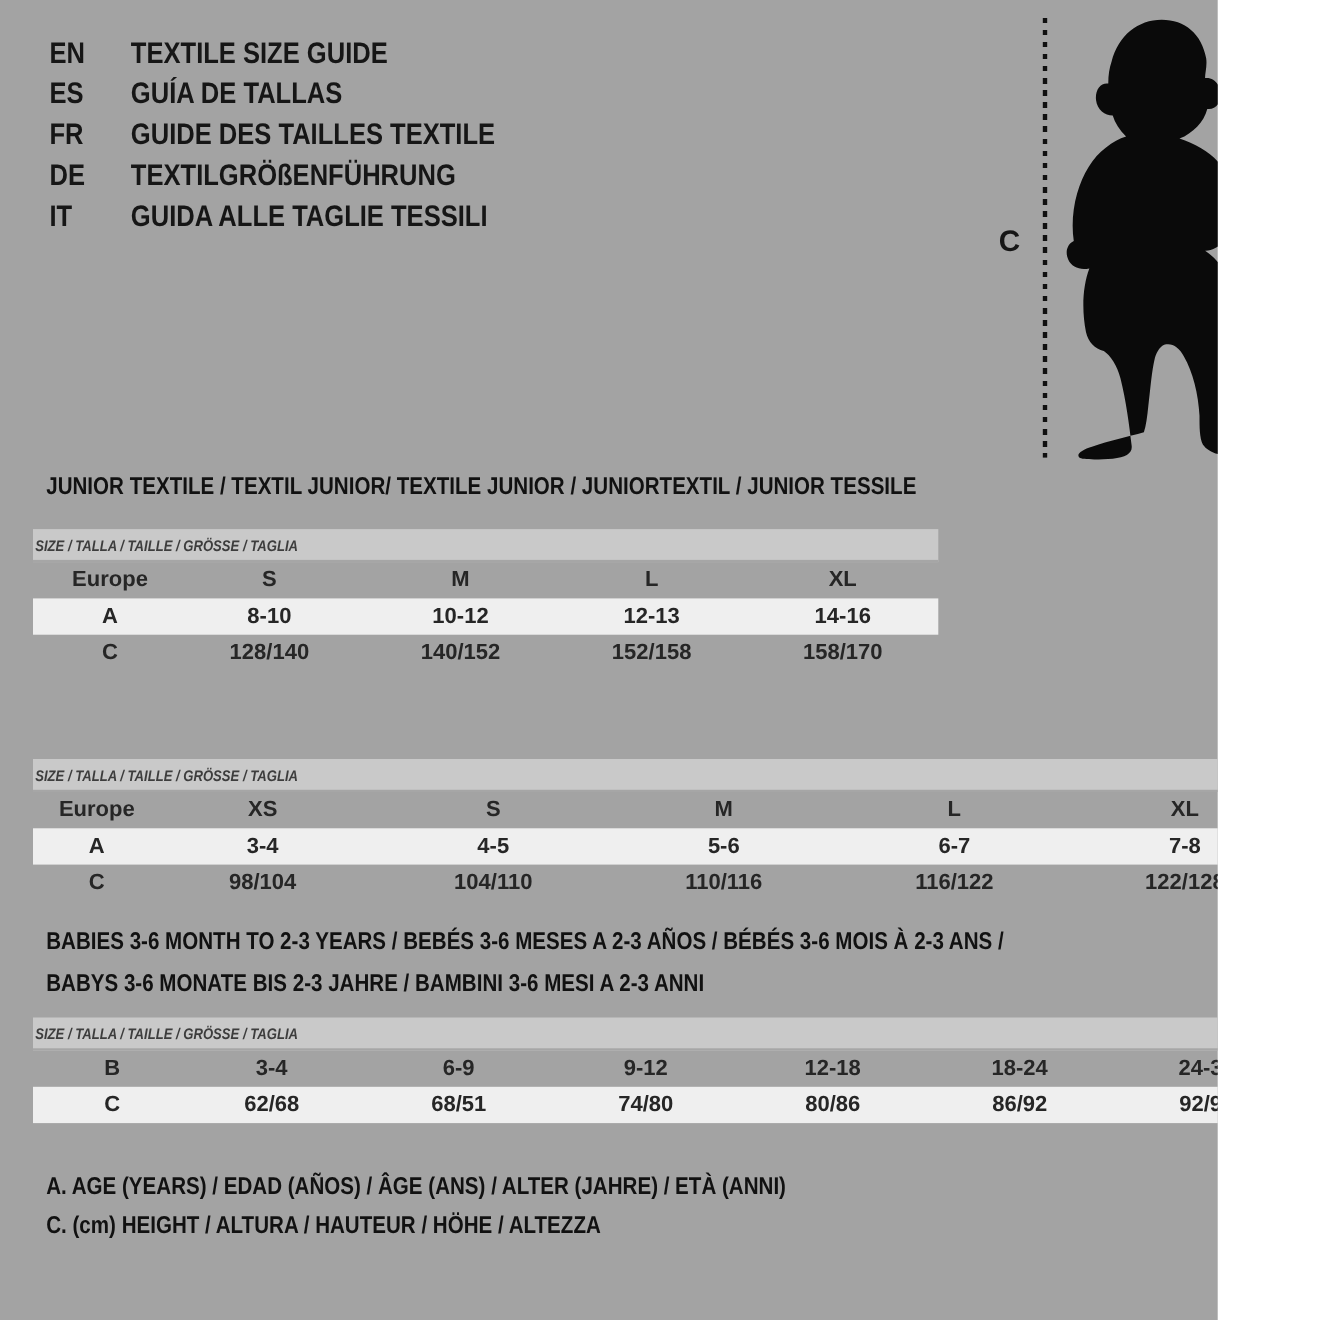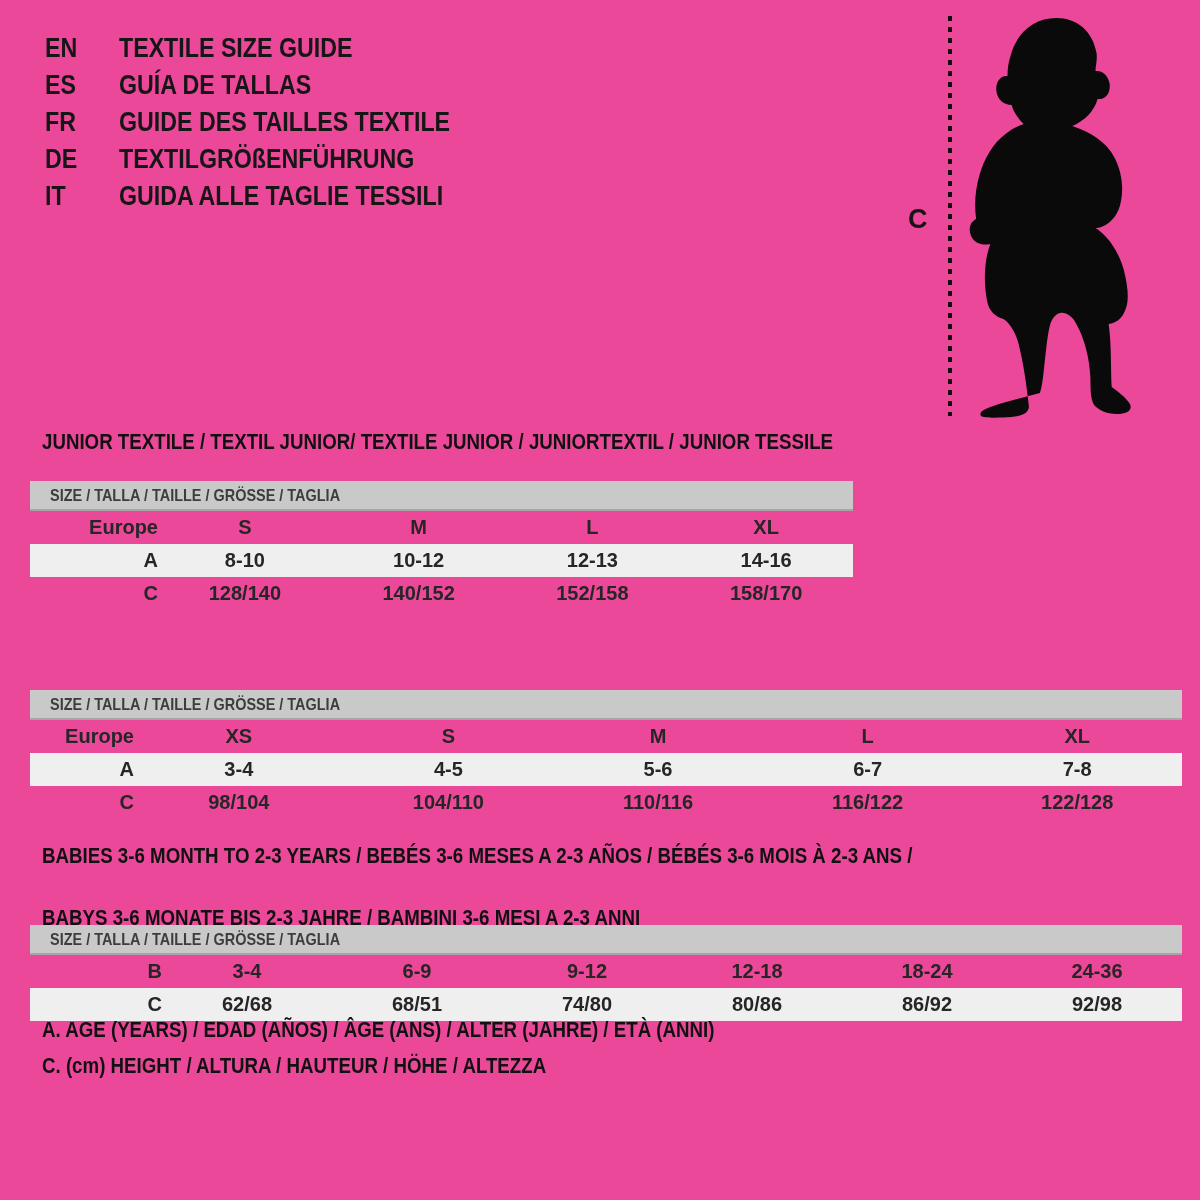--- a/index.html
+++ b/index.html
@@ -1,17 +1,17 @@
 <!DOCTYPE html>
 <html><head>
 <meta charset="utf-8">
 <style>
   html,body { margin:0; padding:0; background:#ffffff; }
   .page {
-    position:relative; width:1200px; height:1200px; background:#ec4899;
+    position:relative; width:1107px; height:1200px; background:#a3a3a3;
     font-family:"Liberation Sans","DejaVu Sans",sans-serif;
     color:#1a1a1a; overflow:hidden;
   }
   
   .cx { display:inline-block; transform:scaleX(0.85); transform-origin:0 50%; white-space:nowrap; }
 
   
   .lang-header { position:absolute; left:45px; top:30px; }
   .lang-row { display:flex; transform:scaleX(0.86); transform-origin:0 0;
               font-size:27px; font-weight:bold; line-height:37px; letter-spacing:0; color:#161616; }
@@ -23,31 +23,31 @@
   .c-label { position:absolute; left:908px; top:204px; font-size:27px; font-weight:bold; color:#161616; }
   .baby-svg { position:absolute; left:962px; top:16px; width:177px; height:404px; }
 
   
   .section-title { position:absolute; left:42px; font-size:22px; font-weight:bold; color:#111; line-height:22px; white-space:nowrap; }
   .section-title .sub { font-size:14px; vertical-align:-5px; font-weight:bold; }
 
   
   .size-table { position:absolute; left:30px; }
   .size-bar { height:30px; background:#c9c9c9; border-bottom:2px solid #a6a6a6;
-              line-height:30px; padding-left:20px; font-size:17px; font-weight:bold; color:#3d3d3d; box-sizing:border-box; }
+              line-height:30px; padding-left:2px; font-size:14px; font-weight:bold; color:#3d3d3d; box-sizing:border-box;font-style:italic; }
   .t-row { display:flex; align-items:center; height:33px; font-size:20px; font-weight:bold; color:#262626; }
   .t-row.shaded { background:#efefef; }
-  .t-row .lbl { text-align:right; padding-left:12px; box-sizing:border-box; }
+  .t-row .lbl { text-align:center; padding-left:12px; box-sizing:border-box; }
   .t-row .val { flex:1; text-align:center; }
   .tbl-junior   .lbl { width:128px; flex:0 0 128px; }
   .tbl-children .lbl { width:104px; flex:0 0 104px; }
   .tbl-babies   .lbl { width:132px; flex:0 0 132px; }
 
   
-  .legend { position:absolute; left:42px; top:1012px; }
+  .legend { position:absolute; left:42px; top:1060px; }
   .legend-line { font-size:22px; font-weight:bold; line-height:36px; color:#111; white-space:nowrap; }
 </style>
 </head>
 <body>
 
 <div class="page">
 
   <div class="lang-header">
     <div class="lang-row">
       <span class="code">EN</span>
@@ -174,21 +174,21 @@
       <span class="val">104/110</span>
       <span class="val">110/116</span>
       <span class="val">116/122</span>
       <span class="val">122/128</span>
     </div>
   </div>
 
   <div class="section-title" style="top:845px;">
     <span class="cx">BABIES 3-6 MONTH TO 2-3 YEARS / BEBÉS 3-6 MESES A 2-3 AÑOS / BÉBÉS 3-6 MOIS À 2-3 ANS /</span>
   </div>
-  <div class="section-title" style="top:907px;">
+  <div class="section-title" style="top:883px;">
     <span class="cx">BABYS 3-6 MONATE BIS 2-3 JAHRE / BAMBINI 3-6 MESI A 2-3 ANNI</span>
   </div>
   <div class="size-table tbl-babies" style="top:925px; width:1152px;">
     <div class="size-bar">
       <span class="cx">SIZE / TALLA / TAILLE / GRÖSSE / TAGLIA</span>
     </div>
     <div class="t-row">
       <span class="lbl">B</span>
       <span class="val">3-4</span>
       <span class="val">6-9</span>

